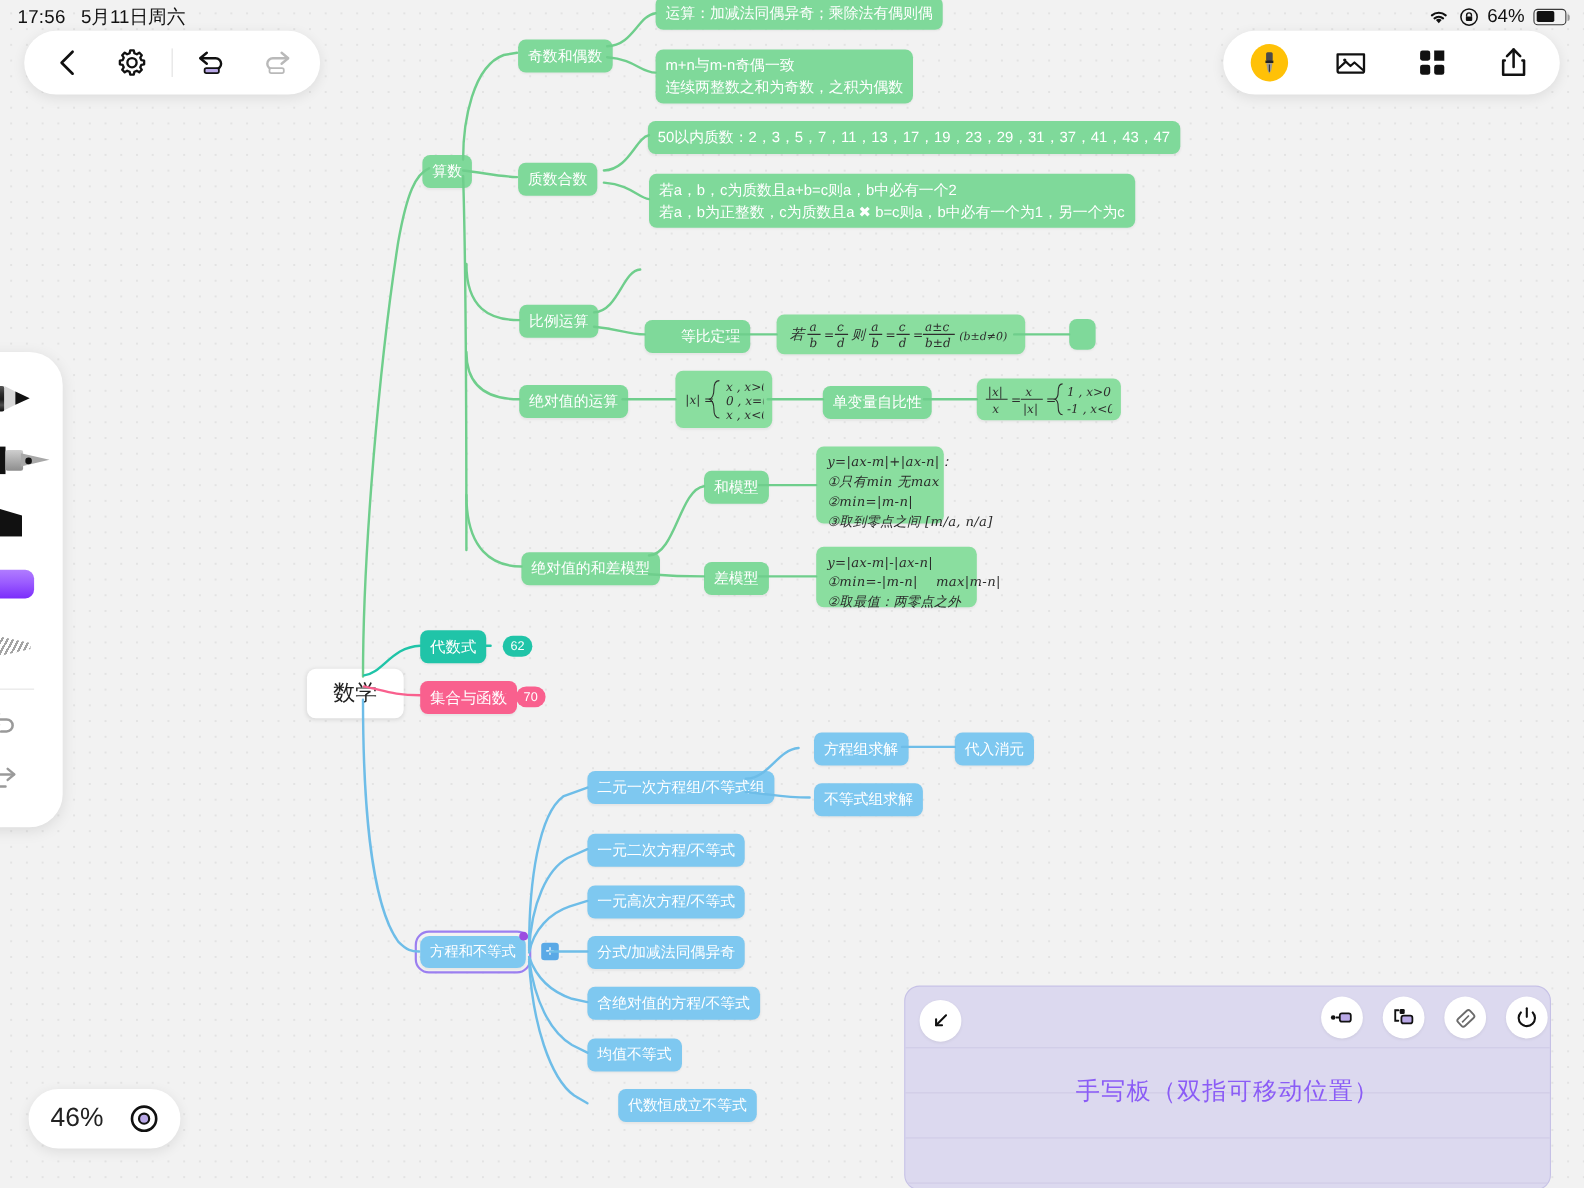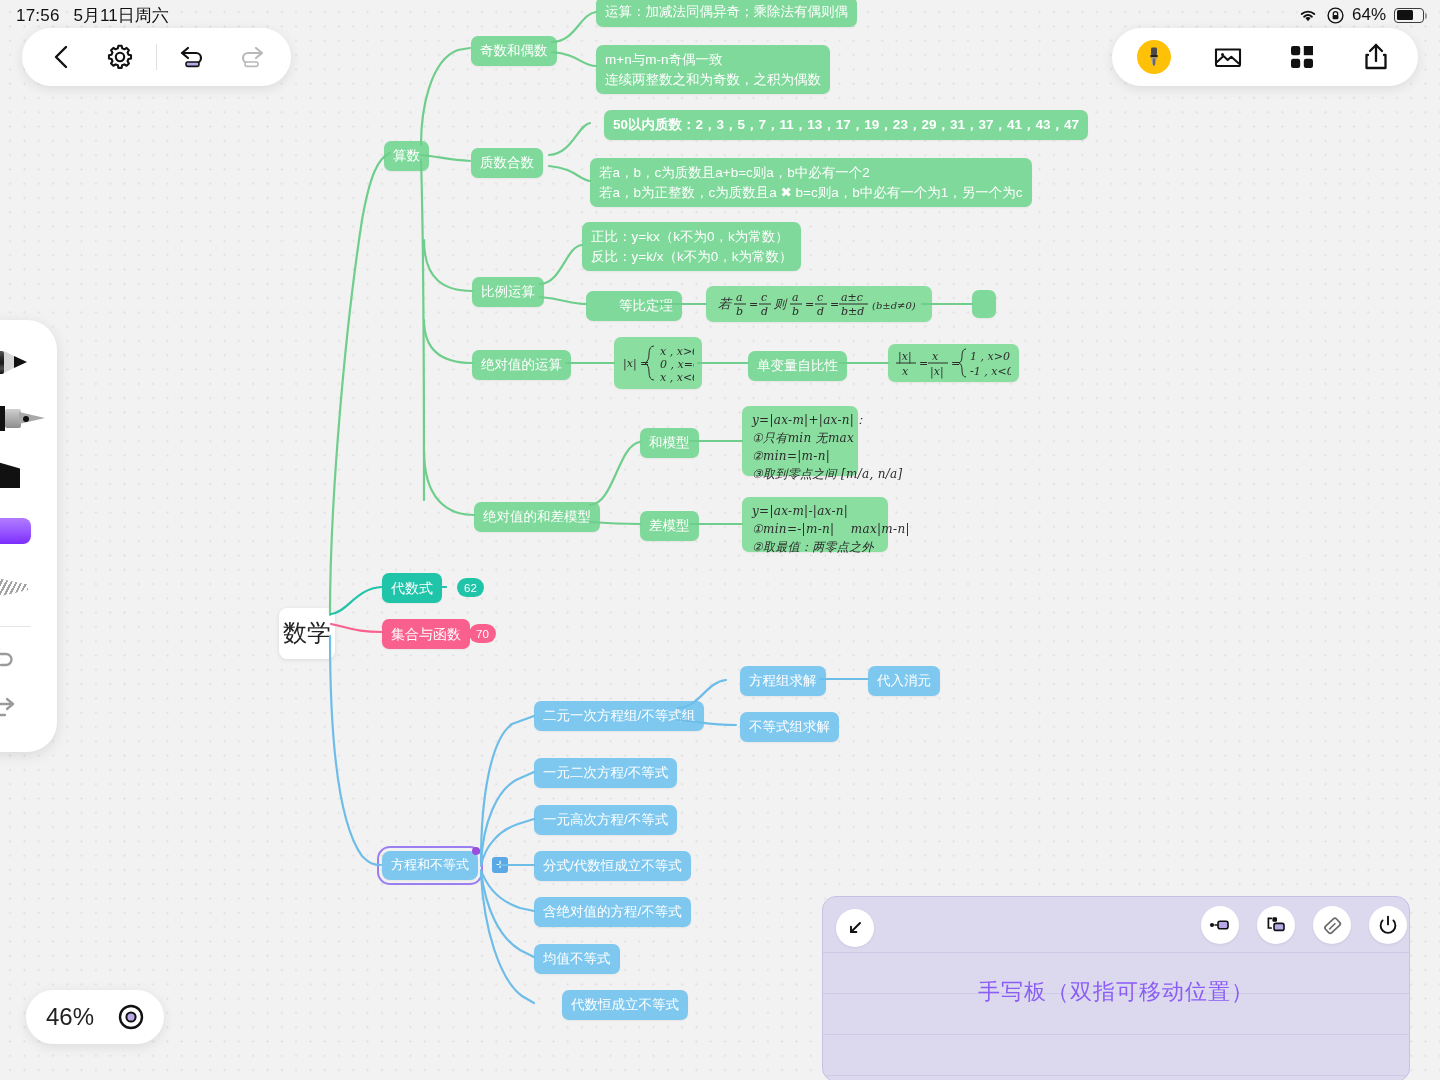--- a/index.html
+++ b/index.html
@@ -146,22 +146,22 @@
     border-radius: 7px; display: flex; align-items: center;
     padding: 5px 9px; font-size: 13.5px; line-height: 1.45;
     color: #fff; white-space: pre; cursor: pointer;
     box-shadow: 0 1px 2px rgba(0,0,0,.05);
   }
   .node.green   { background: #7fd99a; }
   .node.blue    { background: #7ec8f0; }
   .node.teal    { background: #20c4a8; }
   .node.pink    { background: #f9608e; }
   .node.root {
-    background: #fff; color: #222; font-size: 24px;
-    border-radius: 8px; padding: 8px 4px;
+    background: #fff; color: #222; font-size: 20px;
+    border-radius: 8px; padding: 8px 24px;
     box-shadow: 0 1px 4px rgba(0,0,0,.10);
   }
   .node.selected {
     outline: 2px solid #9b7ff0; outline-offset: 3px;
     border-radius: 8px;
   }
   .badge {
     position: absolute; z-index: 11; height: 19px; min-width: 26px;
     border-radius: 10px; color: #fff; font-size: 11.5px;
     display: flex; align-items: center; justify-content: center; padding: 0 7px;
@@ -283,27 +283,25 @@
     <div class="node root" style="left:279px; top:608px;">数学</div>
 
     <div class="node green" style="left:384px; top:141px;">算数</div>
 
     <div class="node green" style="left:471px; top:36px;">奇数和偶数</div>
     <div class="node green" style="left:596px; top:-3px;">运算：加减法同偶异奇；乘除法有偶则偶</div>
     <div class="node green" style="left:596px; top:45px;">m+n与m-n奇偶一致
 连续两整数之和为奇数，之积为偶数</div>
 
     <div class="node green" style="left:471px; top:148px;">质数合数</div>
-    <div class="node green" style="left:604px; top:110px;font-weight:bold;">50以内质数：2，3，5，7，11，13，17，19，23，29，31，37，41，43，47</div>
+    <div class="node green" style="left:589px; top:110px;">50以内质数：2，3，5，7，11，13，17，19，23，29，31，37，41，43，47</div>
     <div class="node green" style="left:590px; top:158px;">若a，b，c为质数且a+b=c则a，b中必有一个2
 若a，b为正整数，c为质数且a ✖ b=c则a，b中必有一个为1，另一个为c</div>
 
     <div class="node green" style="left:472px; top:277px;">比例运算</div>
-    <div class="node green" style="left:582px; top:222px;">正比：y=kx（k不为0，k为常数）
-反比：y=k/x（k不为0，k为常数）</div>
     <div class="node green" style="left:586px; top:291px;padding-left:33px;">等比定理</div>
 
     <div class="node hwbox" style="left:706px; top:286px; height:36px; padding:0 10px;">
       <svg width="206" height="34" viewBox="0 0 206 34">
         <g font-family="DejaVu Serif, serif" font-style="italic" fill="#2d2d2d" font-size="11">
           <text x="2" y="21" font-size="13">若</text>
           <text x="20" y="14">a</text>
             <line x1="18" y1="17" x2="30" y2="17" stroke="#2d2d2d" stroke-width="1"></line>
             <text x="20" y="28">b</text>
           <text x="33" y="21">=</text>
@@ -380,21 +378,21 @@
     <div class="sel-dot" style="left:472px; top:847px;"></div>
     <div class="expander" style="left:492px; top:857px;">+</div>
 
     <div class="node blue" style="left:534px; top:701px;">二元一次方程组/不等式组</div>
     <div class="node blue" style="left:740px; top:666px;">方程组求解</div>
     <div class="node blue" style="left:868px; top:666px;">代入消元</div>
     <div class="node blue" style="left:740px; top:712px;">不等式组求解</div>
 
     <div class="node blue" style="left:534px; top:758px;">一元二次方程/不等式</div>
     <div class="node blue" style="left:534px; top:805px;">一元高次方程/不等式</div>
-    <div class="node blue" style="left:534px; top:851px;">分式/代数恒成立不等式</div>
+    <div class="node blue" style="left:534px; top:851px;">分式/加减法同偶异奇</div>
     <div class="node blue" style="left:534px; top:897px;">含绝对值的方程/不等式</div>
     <div class="node blue" style="left:534px; top:944px;">均值不等式</div>
     <div class="node blue" style="left:562px; top:990px;text-align:right;">代数恒成立不等式</div>
   </div>
 
   <div class="statusbar">
     <div class="status-left">
       <span class="status-time">17:56</span>
       <span class="status-date">5月11日周六</span>
     </div>

